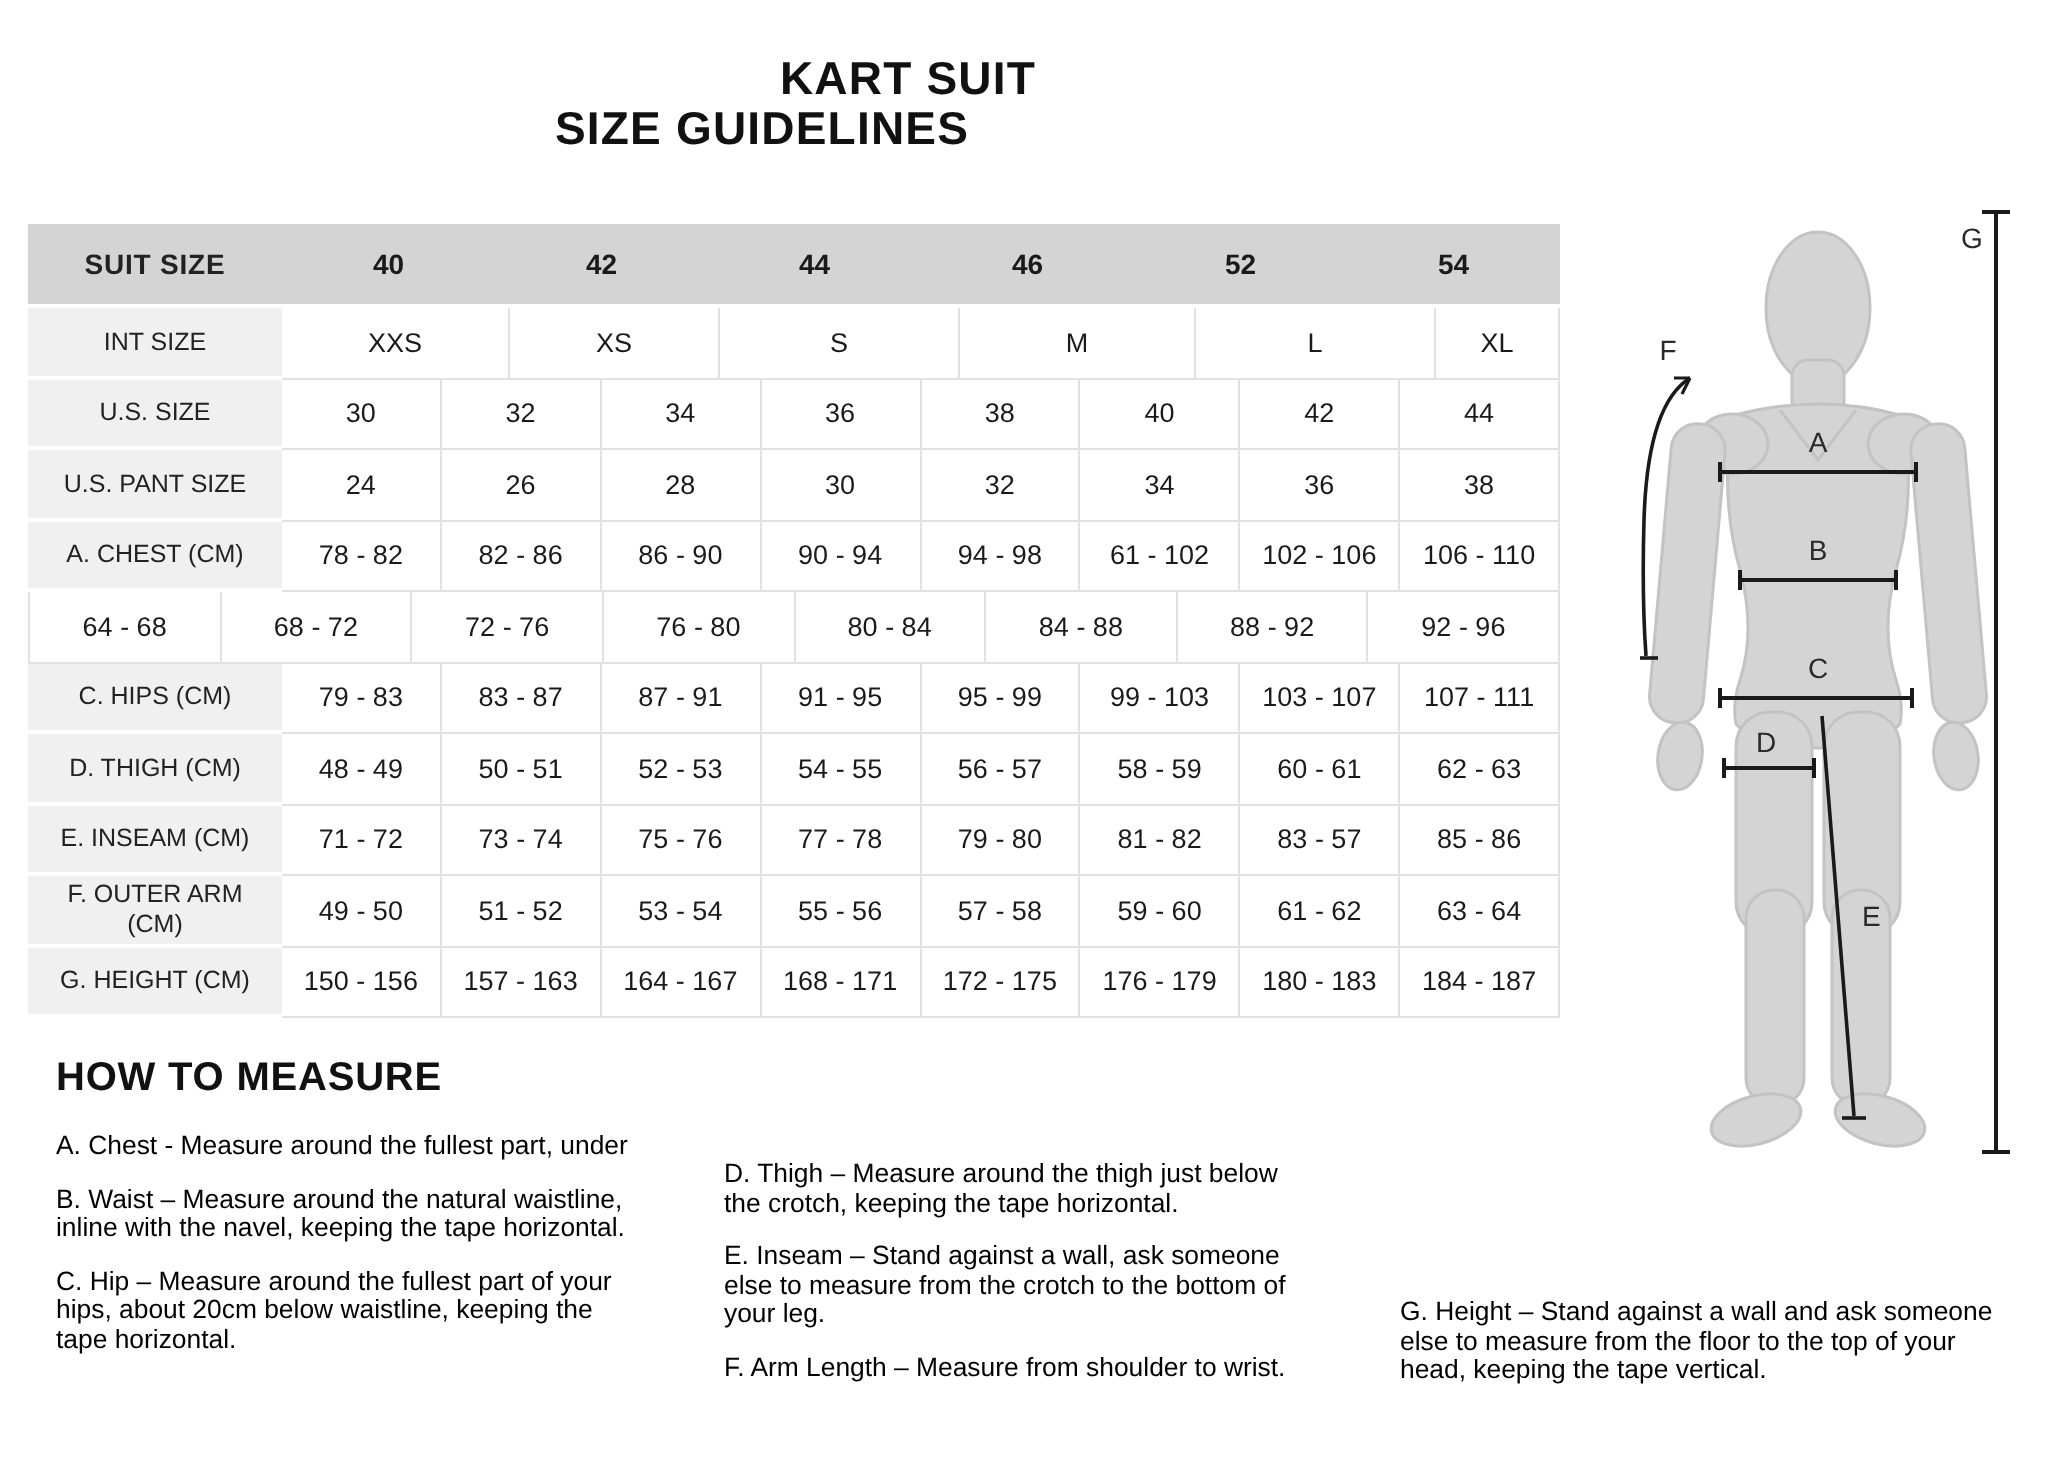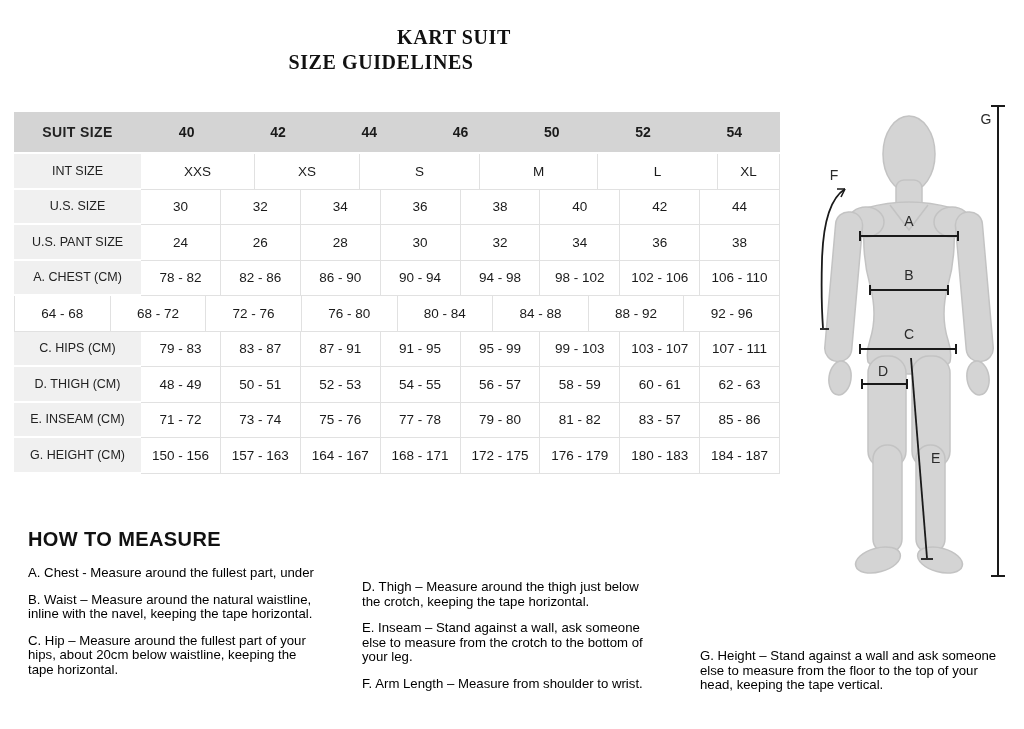--- a/index.html
+++ b/index.html
@@ -2,22 +2,22 @@
 <html><head>
 <meta charset="utf-8">
 <style>
   * { margin:0; padding:0; box-sizing:border-box; }
   html,body { background:#fff; }
   .page {
     position:relative; width:1024px; height:729px; background:#ffffff;
     font-family:"Liberation Sans", sans-serif; color:#1a1a1a; overflow:hidden;
   }
   
-  .title-line { position:absolute; transform:translateX(-50%); font-size:20px;
-    font-weight:600; letter-spacing:.6px; color:#111; white-space:nowrap;font-family:Liberation Serif, serif; }
+  .title-line { position:absolute; transform:translateX(-50%); font-size:23px;
+    font-weight:600; letter-spacing:.6px; color:#111; white-space:nowrap; }
   .title-line.l1 { left:454px; top:26px; }
   .title-line.l2 { left:381px; top:51px; }
   
   .size-table { position:absolute; left:14px; top:112px; width:766px; }
   .t-row { display:flex; height:35.5px; }
   .t-row.t-head { height:42px; }
   .t-cell { display:flex; align-items:center; justify-content:center; text-align:center; }
   .t-label { width:127px; flex:0 0 127px; background:#f0f0f0; font-size:12.5px;
     color:#222; border-bottom:2px solid #fff; padding:1px 8px; line-height:1.15; }
   .t-head .t-cell { background:#d4d4d4; border-bottom:2px solid #fff; font-weight:700; }
@@ -51,21 +51,20 @@
   <div class="title-line l1">KART SUIT</div>
   <div class="title-line l2">SIZE GUIDELINES</div>
 
   <div class="size-table" id="size-table">
       <div class="t-row t-head">
         <div class="t-cell t-label">SUIT SIZE</div>
         <div class="t-cell t-v">40</div>
         <div class="t-cell t-v">42</div>
         <div class="t-cell t-v">44</div>
         <div class="t-cell t-v">46</div>
-        <div class="t-cell t-v">50</div>
         <div class="t-cell t-v">52</div>
         <div class="t-cell t-v">54</div>
       </div>
       <div class="t-row t-int">
         <div class="t-cell t-label">INT SIZE</div>
         <div class="t-cell t-v c0">XXS</div>
         <div class="t-cell t-v c1">XS</div>
         <div class="t-cell t-v c2">S</div>
         <div class="t-cell t-v c3">M</div>
         <div class="t-cell t-v c4">L</div>
@@ -93,21 +92,21 @@
         <div class="t-cell t-v">36</div>
         <div class="t-cell t-v">38</div>
       </div>
       <div class="t-row">
         <div class="t-cell t-label">A. CHEST (CM)</div>
         <div class="t-cell t-v">78 - 82</div>
         <div class="t-cell t-v">82 - 86</div>
         <div class="t-cell t-v">86 - 90</div>
         <div class="t-cell t-v">90 - 94</div>
         <div class="t-cell t-v">94 - 98</div>
-        <div class="t-cell t-v">98 - 102</div>
+        <div class="t-cell t-v">61 - 102</div>
         <div class="t-cell t-v">102 - 106</div>
         <div class="t-cell t-v">106 - 110</div>
       </div>
       <div class="t-row">
         <div class="t-cell t-v">64 - 68</div>
         <div class="t-cell t-v">68 - 72</div>
         <div class="t-cell t-v">72 - 76</div>
         <div class="t-cell t-v">76 - 80</div>
         <div class="t-cell t-v">80 - 84</div>
         <div class="t-cell t-v">84 - 88</div>
@@ -139,20 +138,31 @@
       <div class="t-row">
         <div class="t-cell t-label">E. INSEAM (CM)</div>
         <div class="t-cell t-v">71 - 72</div>
         <div class="t-cell t-v">73 - 74</div>
         <div class="t-cell t-v">75 - 76</div>
         <div class="t-cell t-v">77 - 78</div>
         <div class="t-cell t-v">79 - 80</div>
         <div class="t-cell t-v">81 - 82</div>
         <div class="t-cell t-v">83 - 57</div>
         <div class="t-cell t-v">85 - 86</div>
+      </div>
+      <div class="t-row">
+        <div class="t-cell t-label">F. OUTER ARM (CM)</div>
+        <div class="t-cell t-v">49 - 50</div>
+        <div class="t-cell t-v">51 - 52</div>
+        <div class="t-cell t-v">53 - 54</div>
+        <div class="t-cell t-v">55 - 56</div>
+        <div class="t-cell t-v">57 - 58</div>
+        <div class="t-cell t-v">59 - 60</div>
+        <div class="t-cell t-v">61 - 62</div>
+        <div class="t-cell t-v">63 - 64</div>
       </div>
       <div class="t-row">
         <div class="t-cell t-label">G. HEIGHT (CM)</div>
         <div class="t-cell t-v">150 - 156</div>
         <div class="t-cell t-v">157 - 163</div>
         <div class="t-cell t-v">164 - 167</div>
         <div class="t-cell t-v">168 - 171</div>
         <div class="t-cell t-v">172 - 175</div>
         <div class="t-cell t-v">176 - 179</div>
         <div class="t-cell t-v">180 - 183</div>

